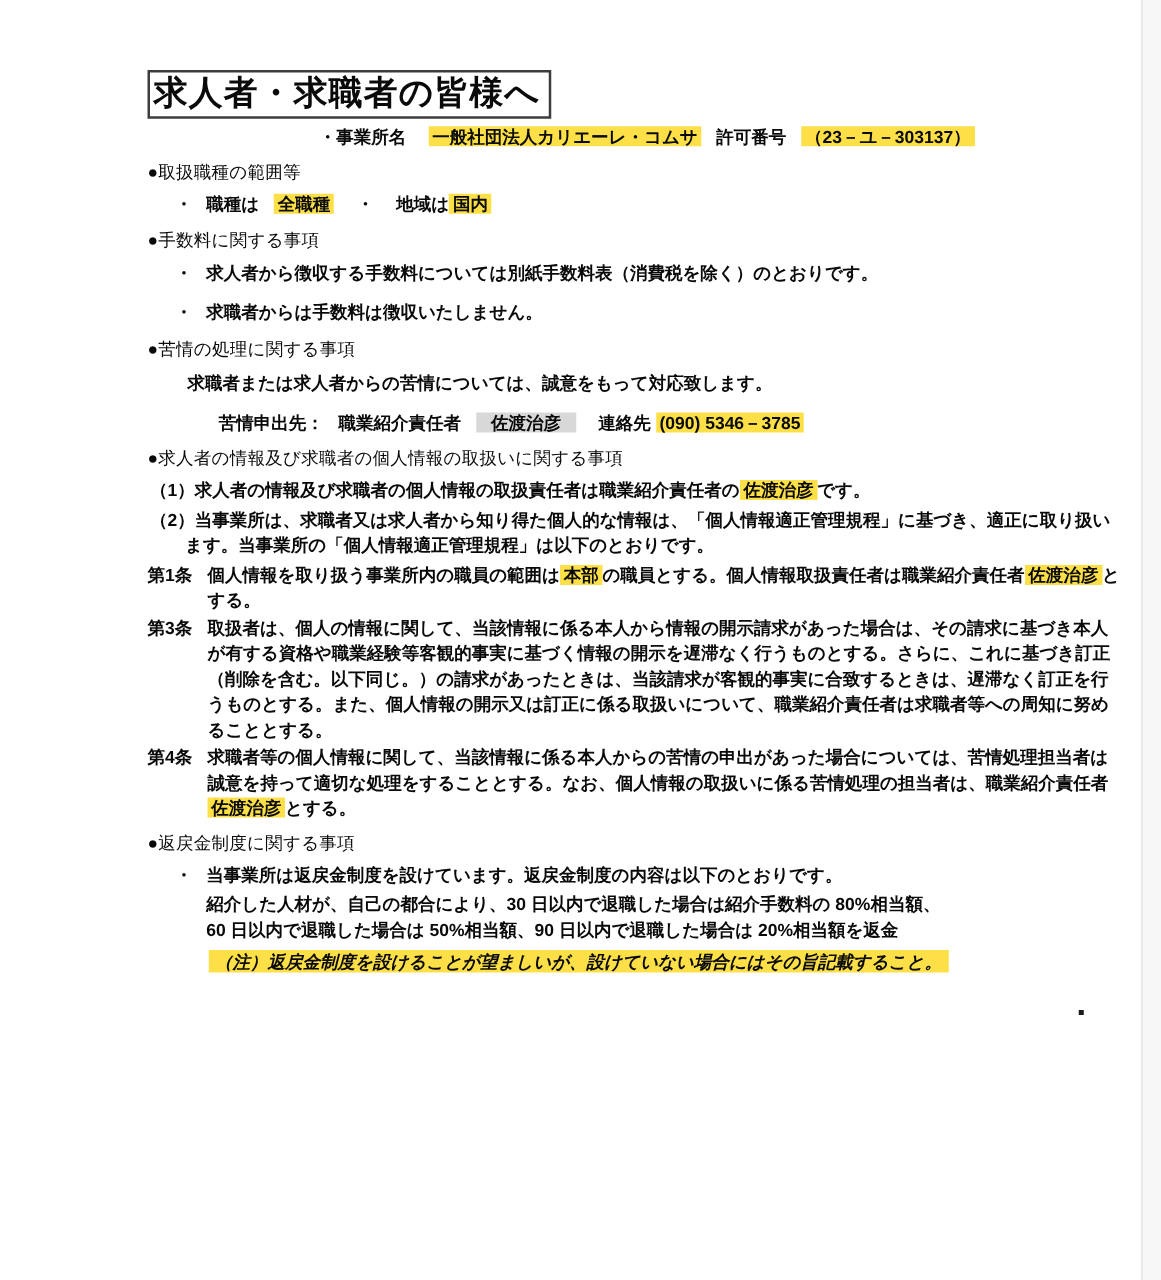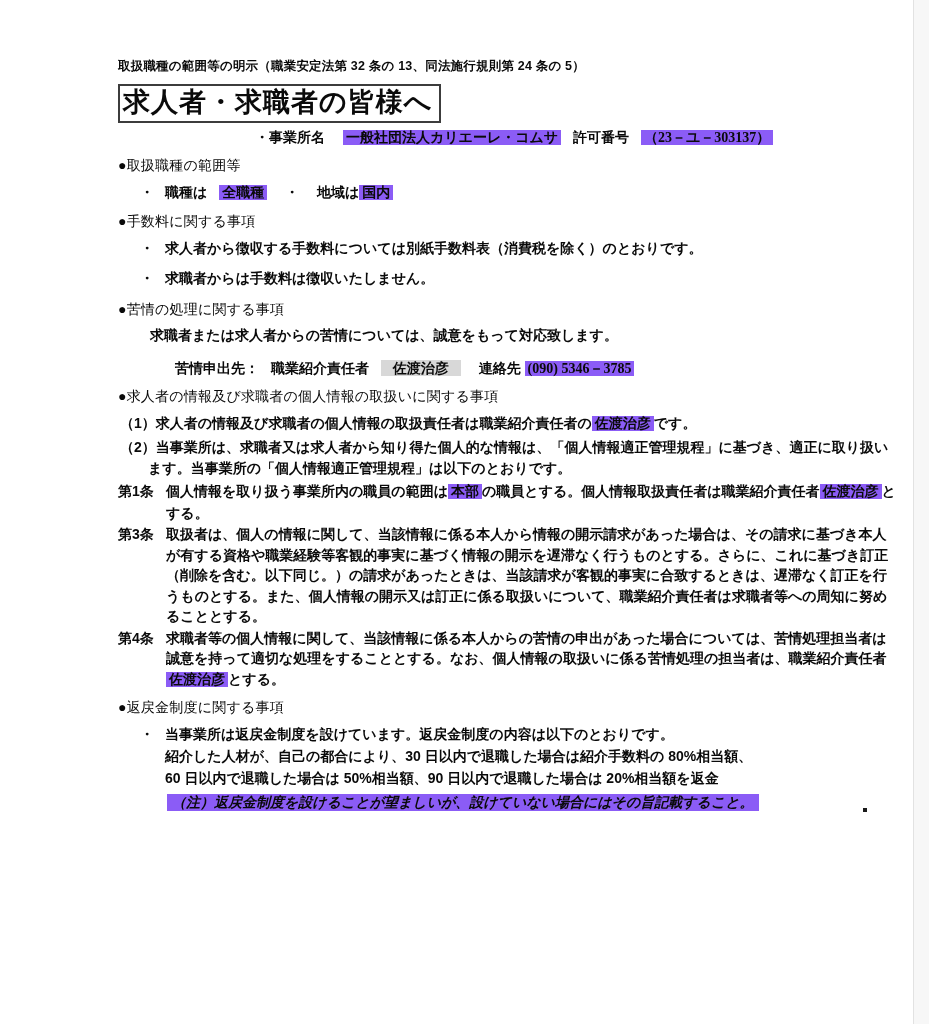--- a/index.html
+++ b/index.html
@@ -30,21 +30,21 @@
     display: inline-block;
     border: 2px solid #3c3c3c;
     font-size: 27px;
     font-weight: 600;
     line-height: 1.15;
     padding: 1px 7px 3px 3px;
     letter-spacing: 1px;
     margin-bottom: 3px;
   }
   .office-line { margin: 1px 0 3px 137px; }
-  .hl { background: #8b5cf6; padding: 0 3px; font-family: Liberation Serif, serif; }
+  .hl { background: #fde047; padding: 0 3px; }
   .hl-name { background: #d8d8d8; padding: 0 12px; }
   .sec-heading { font-size: 14px; font-weight: normal; margin: 7px 0 6px 0; letter-spacing: 0.2px; }
   .bullet-row { display: flex; margin: 2px 0 8px 22px; }
   .bullet-row .bullet { width: 25px; flex-shrink: 0; }
   .bullet-row .bullet-text { flex: 1; }
   .fee-item { margin-bottom: 10px; }
   .indent1 { margin: 2px 0 2px 32px; }
   .indent2 { margin: 12px 0 2px 57px; }
   .gap-md { margin-left: 14px; }
   .gap-sm { margin-left: 8px; }
@@ -58,21 +58,20 @@
   .stray-dot {
     position: absolute; left: 863px; top: 808px;
     width: 4px; height: 4px; background: #1a1a1a;
   }
 </style>
 </head>
 <body>
 
 <div class="content">
 
-  <div class="law-note">取扱職種の範囲等の明示（職業安定法第 32 条の 13、同法施行規則第 24 条の 5）</div>
 
   <div class="main-title">求人者・求職者の皆様へ</div>
 
   <div class="office-line">
     <span>・事業所名</span>
     <span class="hl gap-md">一般社団法人カリエーレ・コムサ</span>
     <span class="gap-sm">許可番号</span>
     <span class="hl gap-sm">（23－ユ－303137）</span>
   </div>
 

